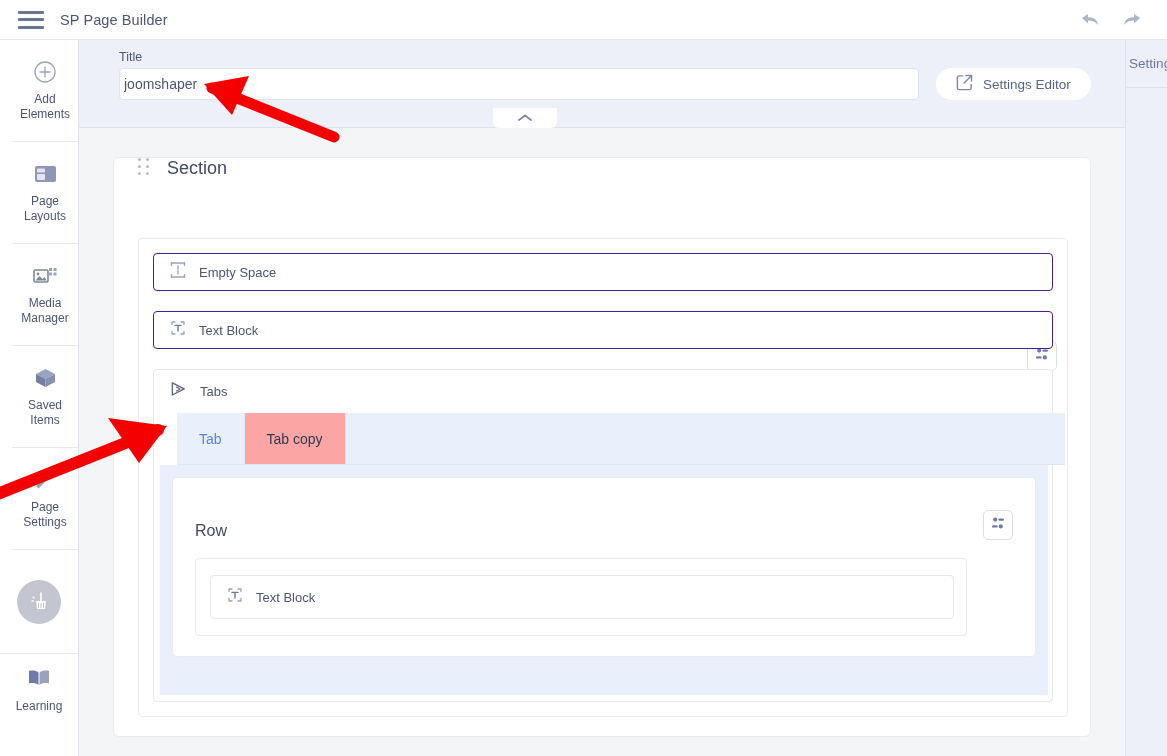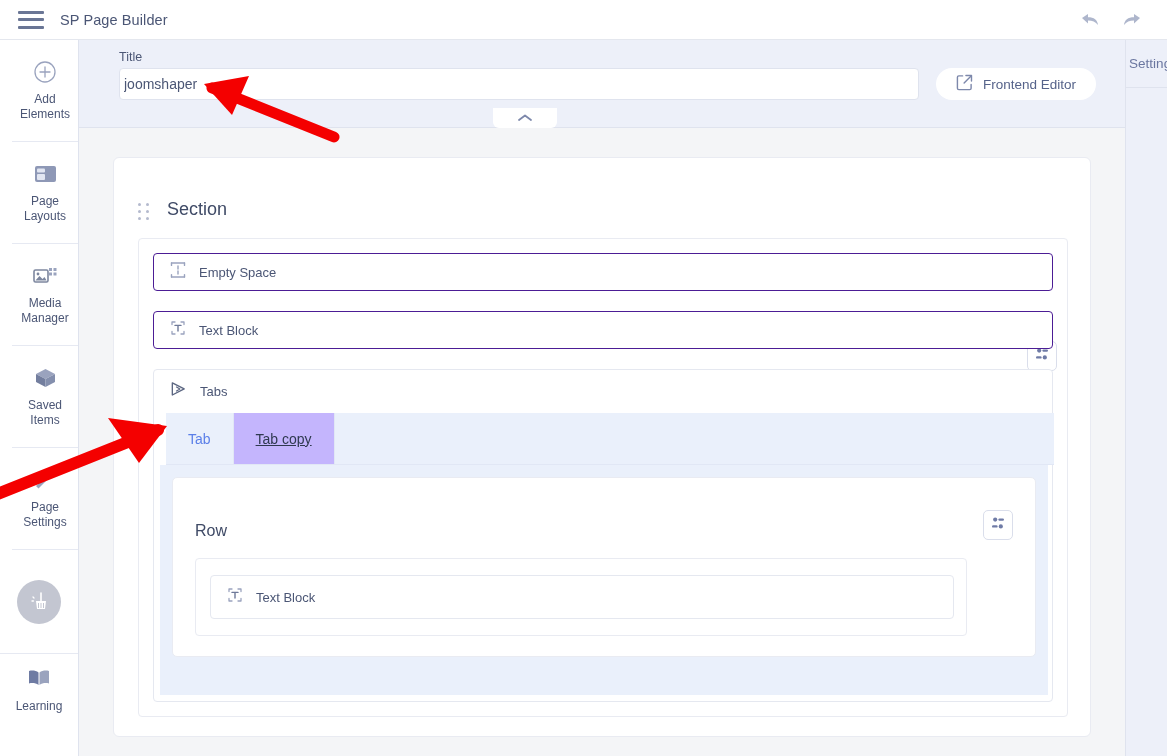--- a/index.html
+++ b/index.html
@@ -151,21 +151,21 @@
   .section-card {
     position: absolute;
     top: 29px; left: 34px;
     width: 978px; height: 580px;
     background: #ffffff;
     border: 1px solid #e9ebf2;
     border-radius: 6px;
   }
   .section-head {
     height: 62px;
-    display: flex; align-items: flex-end;
+    display: flex; align-items: flex-start;
     padding-left: 24px;
   }
   .drag-dots {
     width: 11px; display: grid;
     grid-template-columns: 3px 3px; gap: 4px 5px;
     cursor: grab;
   }
   .drag-dots i {
     width: 3px; height: 3px; background: #b4bace; border-radius: 50%;
     display: block;
@@ -214,38 +214,37 @@
     border: 1px solid #e5e8f0;
     border-radius: 4px;
     background: #ffffff;
   }
   .tabs-head {
     height: 43px;
     display: flex; align-items: center;
     padding-left: 15px; gap: 12px;
   }
   .tabs-strip {
-    position: absolute; top: 43px; left: 12px;
+    position: absolute; top: 43px; left: 23px;
     width: 888px; height: 52px;
     background: #eaf0fb;
     border-bottom: 1px solid #e1e7f5;
     display: flex; align-items: stretch;
   }
   .tab-pill {
     display: flex; align-items: center; justify-content: center;
     padding: 0 22px;
     font-size: 14px;
     cursor: pointer;
   }
   .tab-pill.active { color: #5b7fe8; background: transparent; }
   .tab-pill.inactive {
-    background: #c4b5fd; color: #2f3950;
+    background: #fca5a5; color: #2f3950;
     border-left: 1px solid #e1e7f5;
     border-right: 1px solid #e1e7f5;
-    text-decoration: underline;
   }
   .tab-panel {
     position: absolute; top: 95px; left: 6px;
     width: 888px; height: 230px;
     background: #eaf0fb;
     padding: 12px;
     text-decoration: underline;
   }
   .row-card {
     position: relative;
@@ -425,21 +424,21 @@
     <div class="title-label">Title</div>
     <input class="title-input" value="joomshaper" style="">
     <button class="frontend-btn">
       <span>
         <svg width="17" height="17" viewBox="0 0 18 18">
           <path d="M7 2 H3 A1.5 1.5 0 0 0 1.5 3.5 V15 A1.5 1.5 0 0 0 3 16.5 H14.5 A1.5 1.5 0 0 0 16 15 V11" fill="none" stroke="#7d88ab" stroke-width="1.5" stroke-linecap="round"></path>
           <path d="M10.5 1.6 H16.4 V7.5" fill="none" stroke="#7d88ab" stroke-width="1.5" stroke-linecap="round" stroke-linejoin="round"></path>
           <path d="M16.2 1.8 L8.6 9.4" stroke="#7d88ab" stroke-width="1.5" stroke-linecap="round"></path>
         </svg>
       </span>
-      <span>Frontend Editor</span>
+      <span>Settings Editor</span>
     </button>
   </div>
 
   <div class="collapse-tab">
     <span>
       <svg width="16" height="10" viewBox="0 0 16 10">
         <path d="M2 7 L8 2.5 L14 7" fill="none" stroke="#7d88ab" stroke-width="1.8" stroke-linecap="round" stroke-linejoin="round"></path>
       </svg>
     </span>
   </div>

